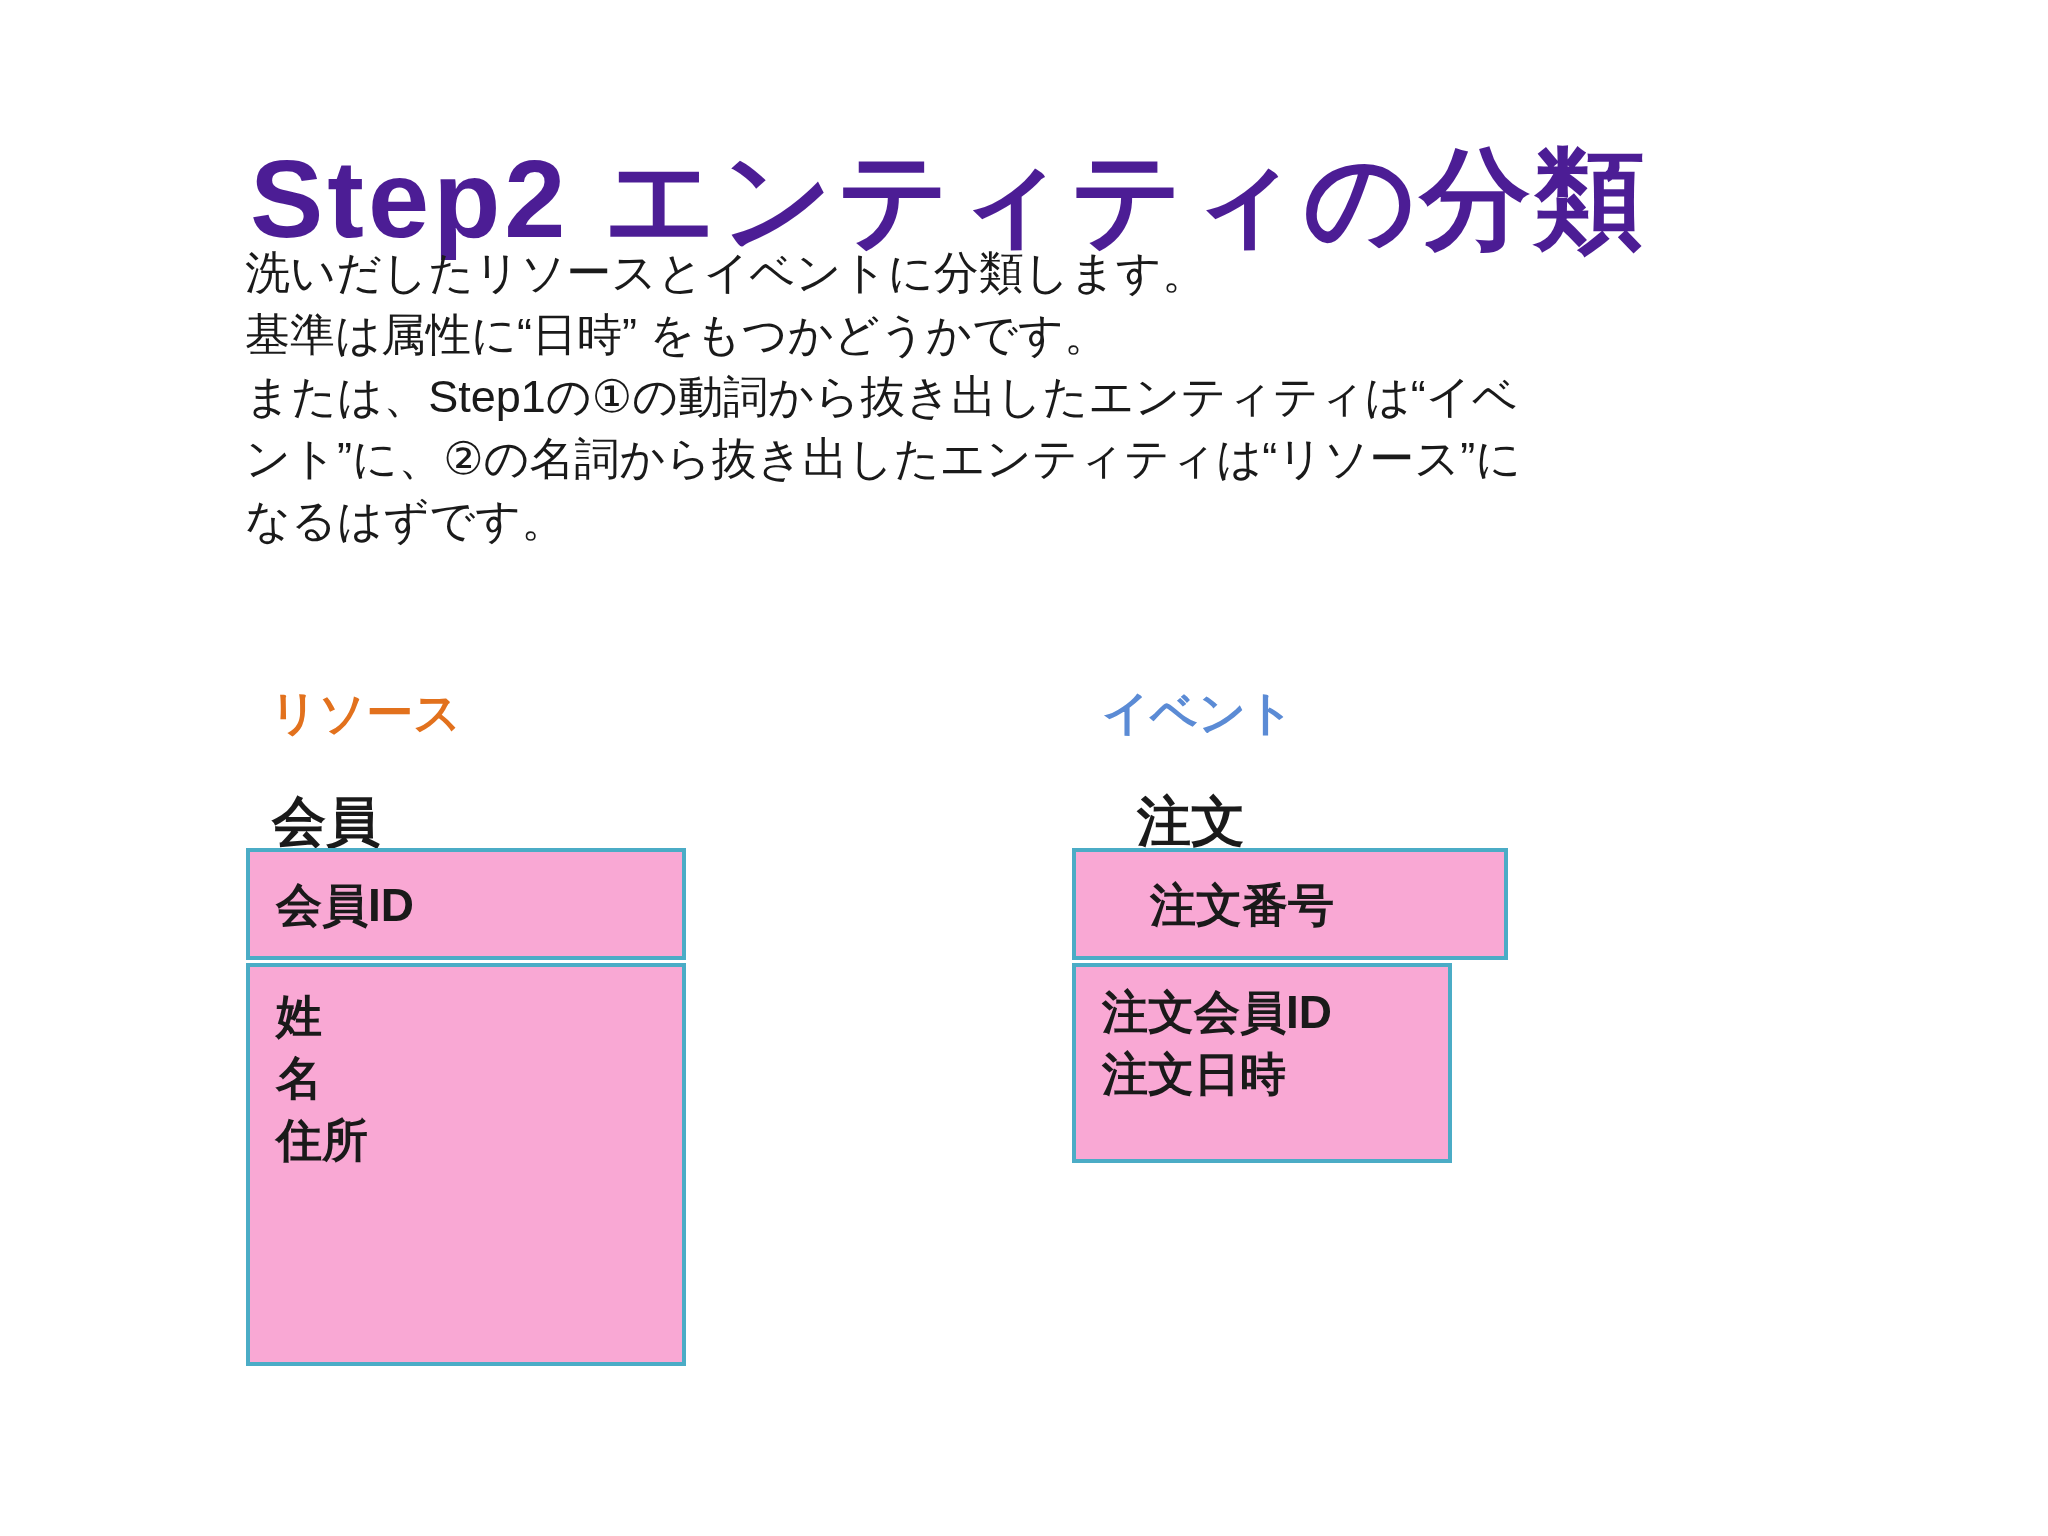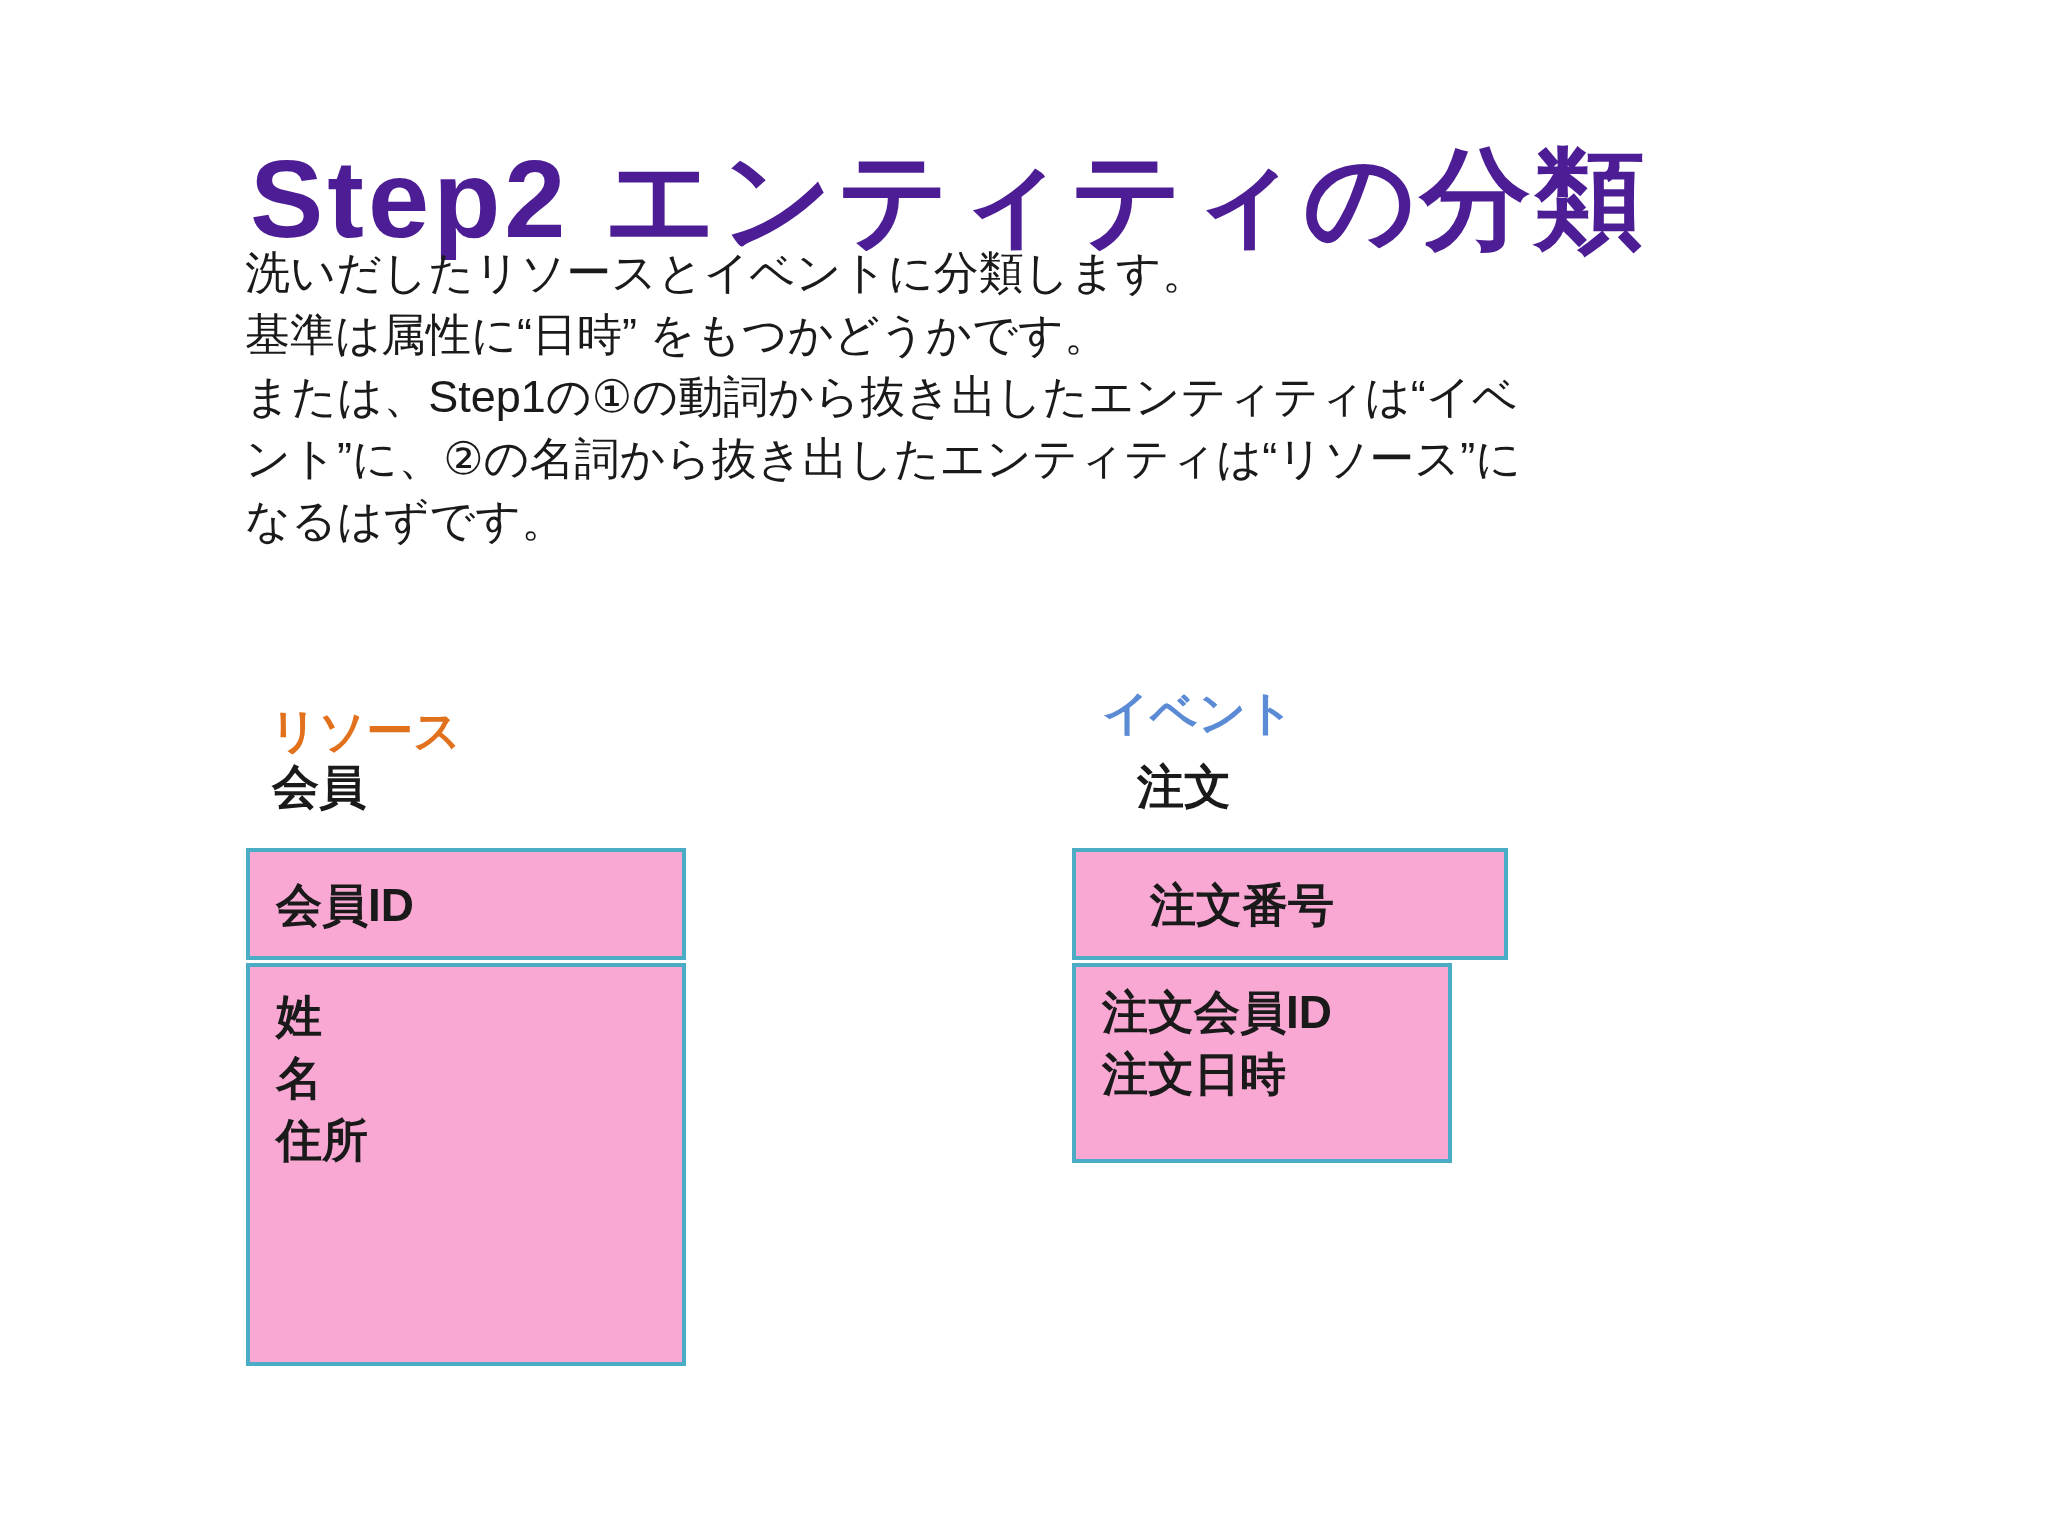--- a/index.html
+++ b/index.html
@@ -36,26 +36,26 @@
     color: #1a1a1a;
   }
   .intro .line { white-space: nowrap; }
   .col-header {
     position: absolute;
     top: 682px;
     font-size: 47px;
     font-weight: 800;
     white-space: nowrap;
   }
-  .col-header.resource { left: 270px; color: #E2711D; margin-top: 18px; }
+  .col-header.resource { left: 270px; color: #E2711D; }
   .col-header.event    { left: 1102px; color: #5B8BD5; }
   .entity-name {
     position: absolute;
-    top: 756px;
-    font-size: 47px;
+    top: 786px;
+    font-size: 54px;
     font-weight: 600;
     color: #1a1a1a;
     white-space: nowrap;
   }
   .entity-name.member { left: 272px; }
   .entity-name.order  { left: 1102px; margin-left: 35px; }
   .compartment {
     position: absolute;
     box-sizing: border-box;
     border: 4px solid #4BACC6;

